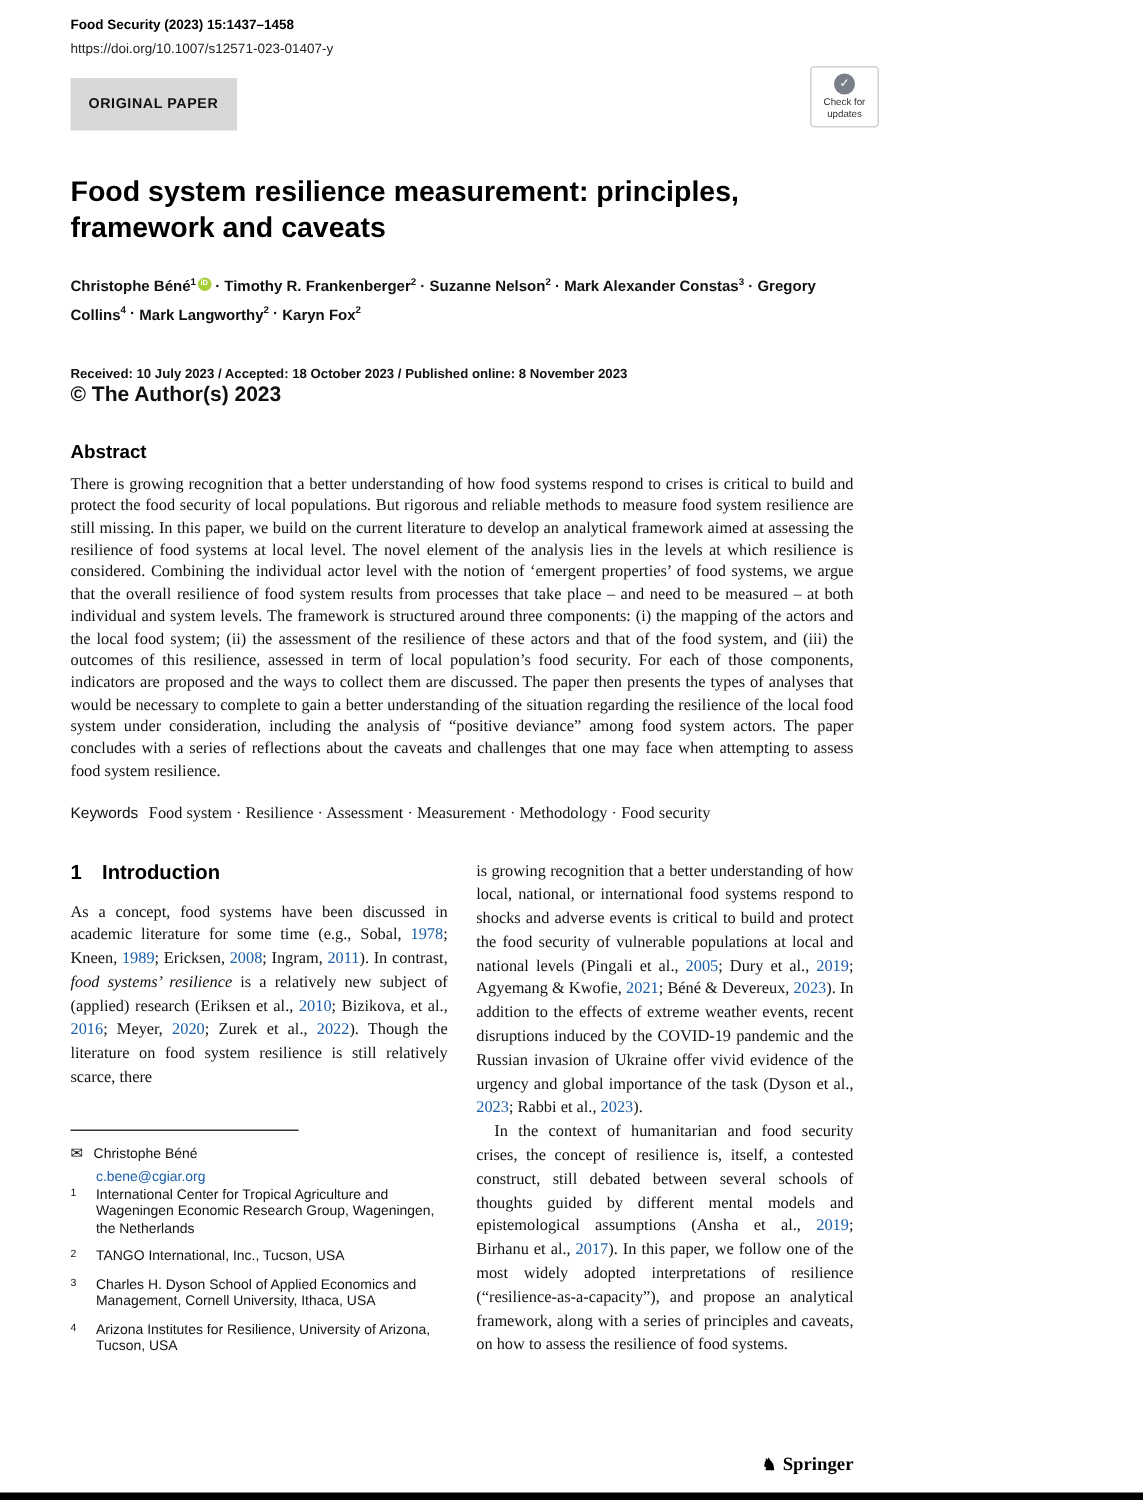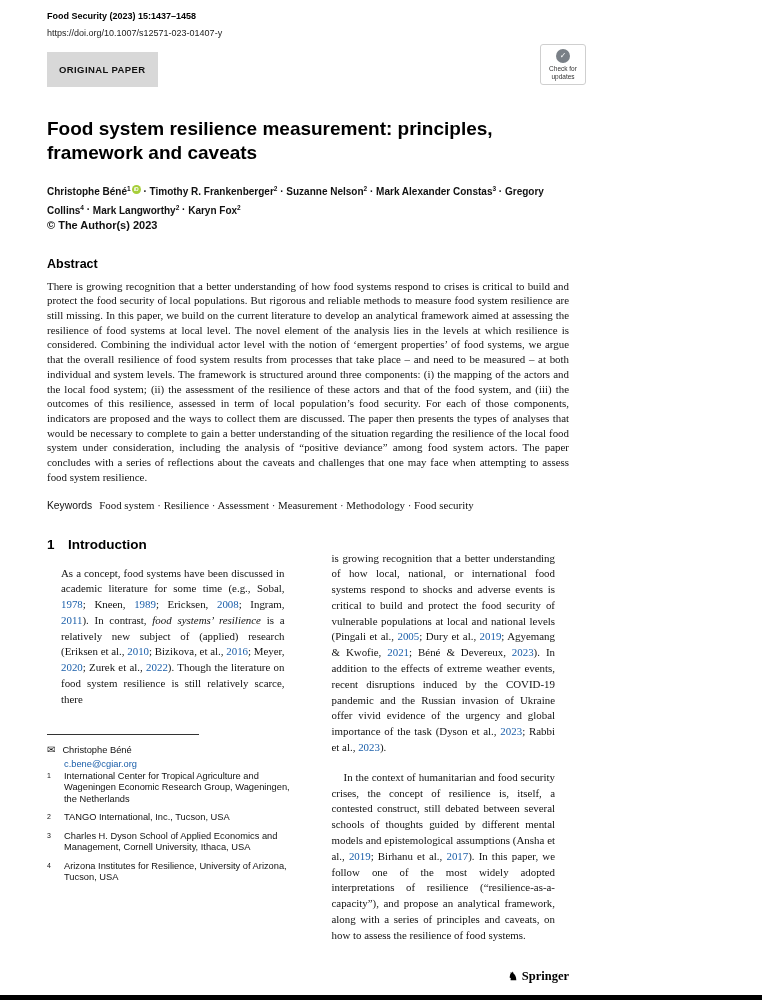--- a/index.html
+++ b/index.html
@@ -22,32 +22,32 @@
 
   .title{margin:30px 0 0 0;font-family:"Liberation Sans",sans-serif;font-weight:bold;font-size:19px;line-height:24px;
          max-width:640px;color:#000}
   .authors{margin-top:16px;font-family:"Liberation Sans",sans-serif;font-weight:bold;font-size:10px;line-height:15px;max-width:645px}
   .authors sup{font-size:6.5px}
   .orcid{display:inline-block;width:9px;height:9px;border-radius:50%;background:#a6ce39;color:#fff;font-size:5px;
          line-height:9px;text-align:center;vertical-align:super;margin-left:1px;cursor:pointer;font-family:"Liberation Sans",sans-serif}
   .sep{font-weight:bold}
 
   .dates{margin-top:26px;font-family:"Liberation Sans",sans-serif;font-size:8.8px;font-weight:bold;line-height:11px}
-  .copyright{margin-top:2px;font-family:"Liberation Sans",sans-serif;font-size:11px;font-weight:bold;line-height:11px}
+  .copyright{margin-top:2px;font-family:"Liberation Sans",sans-serif;font-size:14px;font-weight:bold;line-height:11px}
 
   .abs-h{margin:26px 0 4px 0;font-family:"Liberation Sans",sans-serif;font-size:12.5px;font-weight:bold;color:#000}
   .abs-text{margin:8px 0 0 0;font-size:10.9px;line-height:14.7px;text-align:justify}
 
   .keywords{margin-top:13px;font-size:10.9px;line-height:14px}
   .kw-label{font-family:"Liberation Sans",sans-serif;font-weight:normal;font-size:10.3px;margin-right:7px}
 
   .columns{display:flex;gap:19px;margin-top:24px}
   .col{flex:1;min-width:0}
   .sec-h{margin:0 0 12px 0;font-family:"Liberation Sans",sans-serif;font-size:13.5px;font-weight:bold;color:#000}
-  .body-p{margin:14px;font-size:10.9px;line-height:15.8px;text-align:justify}
+  .body-p{margin:0;font-size:10.9px;line-height:15.8px;text-align:justify}
   .body-p + .body-p{margin-top:0}
   .body-p.indent{text-indent:12px}
   .ital{font-style:italic}
   .cite{color:#1b5faa;cursor:pointer}
 
   .footnotes{margin-top:26px}
   .fn-rule{width:152px;border-top:1px solid #333;margin-bottom:9px}
   .corr{font-family:"Liberation Sans",sans-serif;font-size:9.3px;line-height:12px;display:flex;gap:7px;align-items:baseline}
   .env{font-size:10px}
   .email{display:block;margin-left:17px;margin-top:2px;font-family:"Liberation Sans",sans-serif;font-size:9.3px;
@@ -78,20 +78,21 @@
 
   <div class="check-badge">
     <span class="cm-circle">✓</span>
     <span class="cm-text">Check for updates</span>
   </div>
 
   <h1 class="title">Food system resilience measurement: principles, framework and caveats</h1>
 
   <div class="authors"><span><span>Christophe Béné</span><sup>1</sup><span class="orcid">iD</span></span><span class="sep"> · </span><span><span>Timothy R. Frankenberger</span><sup>2</sup></span><span class="sep"> · </span><span><span>Suzanne Nelson</span><sup>2</sup></span><span class="sep"> · </span><span><span>Mark Alexander Constas</span><sup>3</sup></span><span class="sep"> · </span><span><span>Gregory Collins</span><sup>4</sup></span><span class="sep"> · </span><span><span>Mark Langworthy</span><sup>2</sup></span><span class="sep"> · </span><span><span>Karyn Fox</span><sup>2</sup></span></div>
 
+  <div class="dates">Received: 10 July 2023 / Accepted: 18 October 2023 / Published online: 8 November 2023</div>
   <div class="copyright">© The Author(s) 2023</div>
 
   <h2 class="abs-h">Abstract</h2>
   <p class="abs-text">There is growing recognition that a better understanding of how food systems respond to crises is critical to build and protect the food security of local populations. But rigorous and reliable methods to measure food system resilience are still missing. In this paper, we build on the current literature to develop an analytical framework aimed at assessing the resilience of food systems at local level. The novel element of the analysis lies in the levels at which resilience is considered. Combining the individual actor level with the notion of ‘emergent properties’ of food systems, we argue that the overall resilience of food system results from processes that take place – and need to be measured – at both individual and system levels. The framework is structured around three components: (i) the mapping of the actors and the local food system; (ii) the assessment of the resilience of these actors and that of the food system, and (iii) the outcomes of this resilience, assessed in term of local population’s food security. For each of those components, indicators are proposed and the ways to collect them are discussed. The paper then presents the types of analyses that would be necessary to complete to gain a better understanding of the situation regarding the resilience of the local food system under consideration, including the analysis of “positive deviance” among food system actors. The paper concludes with a series of reflections about the caveats and challenges that one may face when attempting to assess food system resilience.</p>
 
   <div class="keywords">
     <span class="kw-label">Keywords</span><span>Food system · Resilience · Assessment · Measurement · Methodology · Food security</span>
   </div>
 
   <div class="columns">

